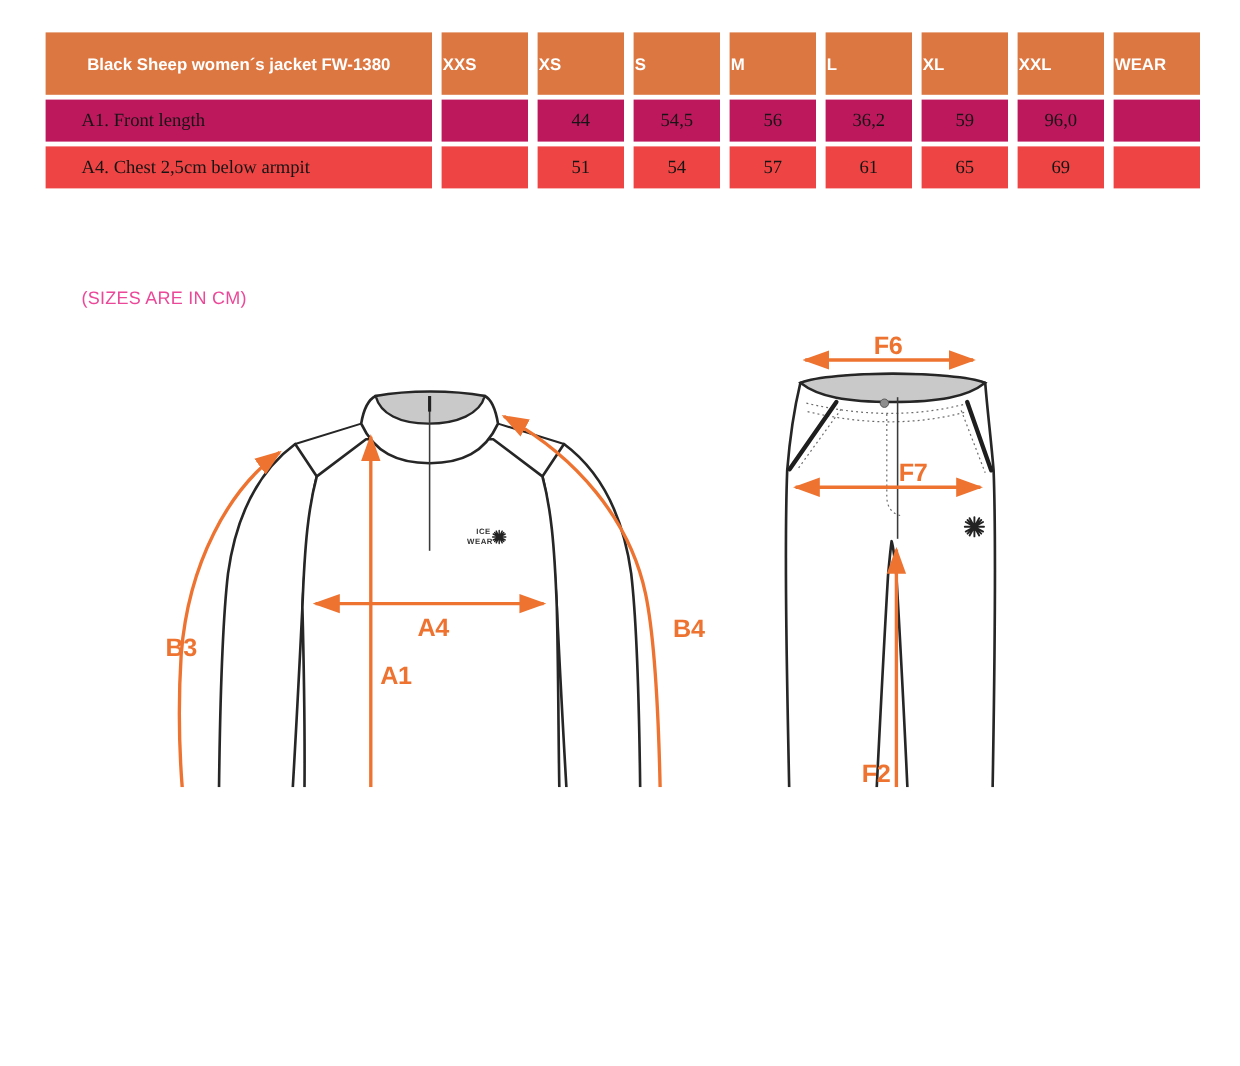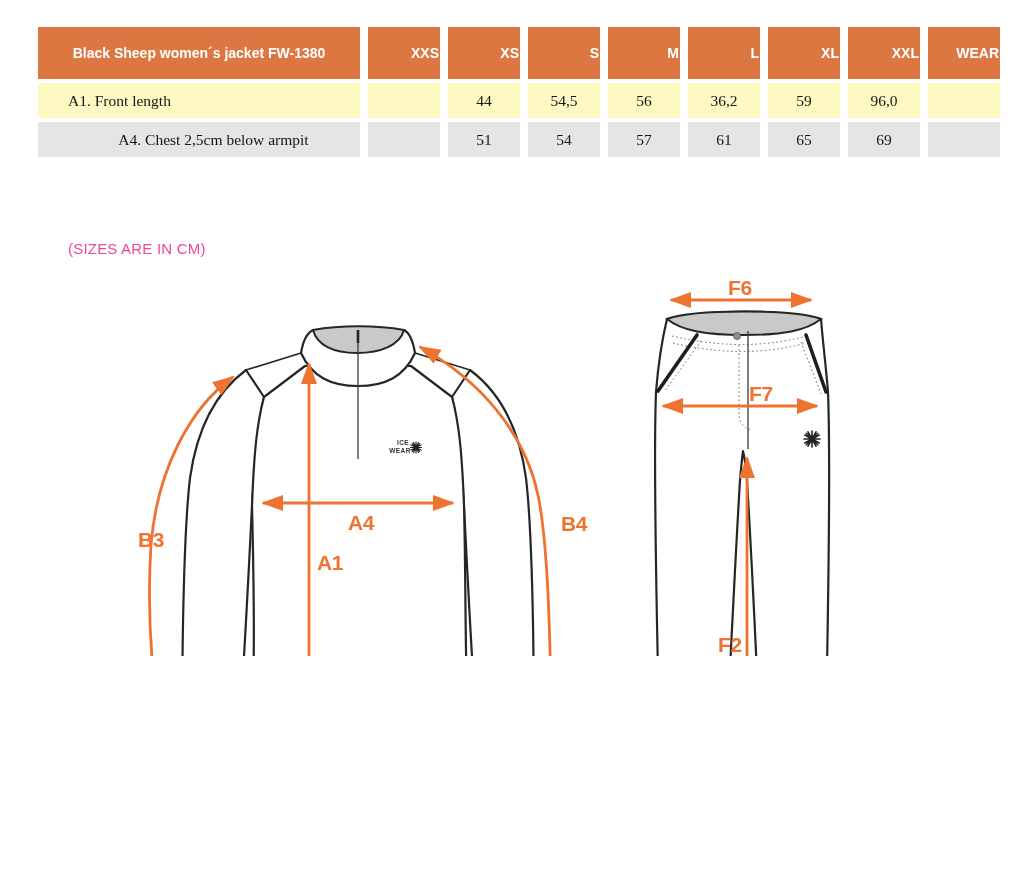--- a/index.html
+++ b/index.html
@@ -5,26 +5,26 @@
   html,body{margin:0;padding:0;background:#fff;}
   #page{position:relative;width:1033px;height:656px;background:#fff;overflow:hidden;
         font-family:"Liberation Sans",sans-serif;}
 
   
   table.size-table{position:absolute;left:30px;top:23px;
     border-collapse:separate;border-spacing:8px 4px;table-layout:fixed;}
   .size-table col.c-label{width:322px;}
   .size-table col.c-size{width:72px;}
   .size-table th{background:#dc7742;color:#fff;height:50px;
-    font-size:14px;font-weight:bold;text-align:right;vertical-align:middle;}
+    font-size:14px;font-weight:bold;text-align:left;vertical-align:middle;}
   .size-table th.product{text-align:center;}
   .size-table td{height:33px;vertical-align:middle;text-align:center;
     font-family:"Liberation Serif",serif;font-size:15.5px;color:#151515;}
-  .size-table tr.dark td{background:#fef9c3;}
-  .size-table tr.light td{background:#e5e5e5;text-align:center;}
+  .size-table tr.dark td{background:#be185d;}
+  .size-table tr.light td{background:#ef4444;}
   .size-table td.rowlabel{text-align:left;padding-left:30px;}
 
   
   .note{position:absolute;left:68px;top:240px;color:#ec4899;
     font-size:15px;letter-spacing:.2px;}
 
   
   svg.diagrams{position:absolute;left:0;top:0;}
   .outline{fill:none;stroke:#262626;stroke-width:2.2;stroke-linejoin:round;stroke-linecap:round;}
   .fillwhite{fill:#ffffff;}

